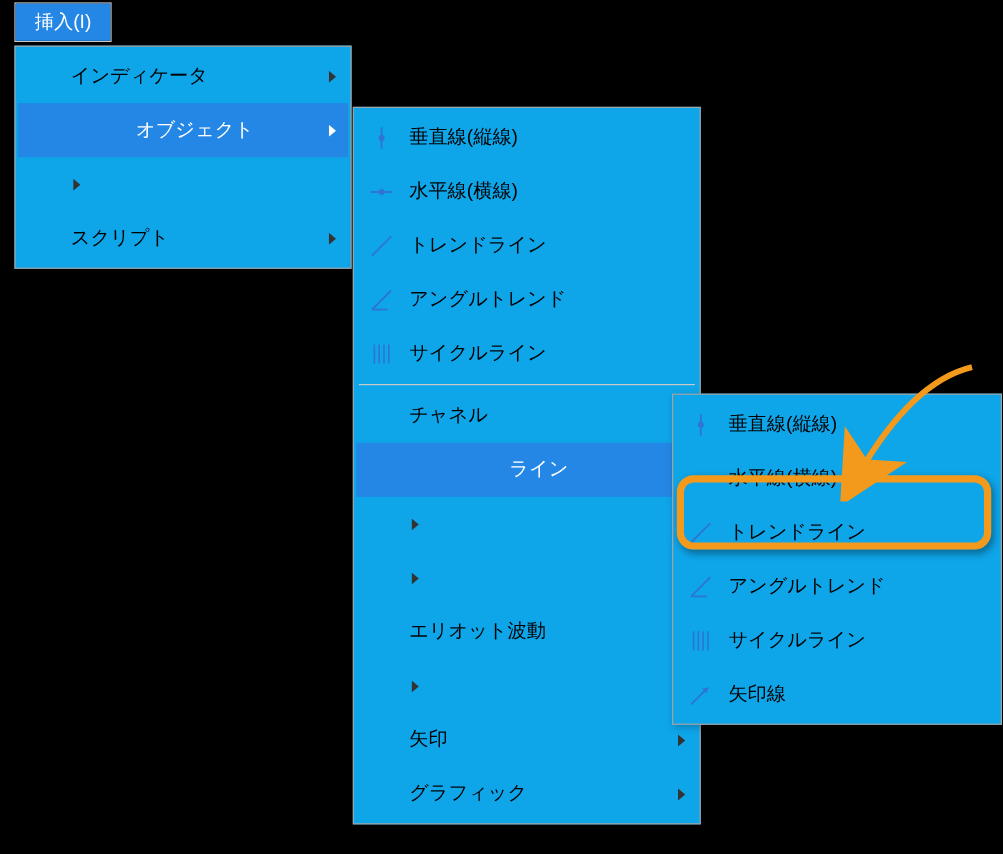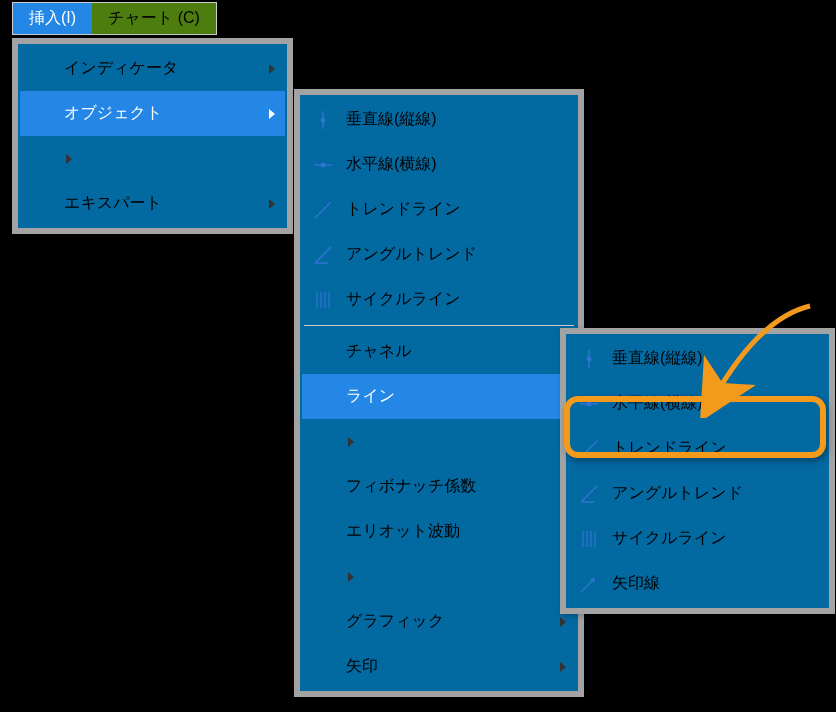--- a/index.html
+++ b/index.html
@@ -27,22 +27,22 @@
     .menubar-item {
       padding: 5px 16px;
       cursor: default;
     }
     .menubar-item.active {
       background: #2487e6;
       color: #fff;
     }
     .menu {
       position: absolute;
-      background: #0369a1;
-      border: 6px solid #a3a3a3;
+      background: #0ea5e9;
+      border: 1px solid #a3a3a3;
       box-shadow: 2px 2px 6px rgba(0,0,0,0.25);
       padding: 2px;
     }
     .menu-level1 {
       top: 38px;
       left: 12px;
       width: 281px;
     }
     .menu-level2 {
       top: 89px;
@@ -57,20 +57,21 @@
     .menu-row {
       display: flex;
       align-items: center;
       height: 45px;
       padding: 0 8px 0 4px;
       cursor: default;
     }
     .menu-row.active {
       background: #2487e6;
       color: #fff;
+      text-align: center;
     }
     .icon-slot {
       width: 34px;
       display: flex;
       align-items: center;
       justify-content: center;
       flex-shrink: 0;
     }
     .menu-label {
       flex: 1;
@@ -104,21 +105,20 @@
       top: 298px;
       left: 680px;
       pointer-events: none;
     }
   </style>
 </head>
 <body>
 
 <div class="menubar">
   <div class="menubar-item active">挿入(I)</div>
-  <div class="menubar-item">チャート (C)</div>
 </div>
 
 <div class="menu menu-level1">
   <div class="menu-row">
     <span class="icon-slot"></span>
     <span class="menu-label">インディケータ</span>
     <span class="arrow-slot">
       <svg width="8" height="10">
           <path d="M0 0 L6 5 L0 10 Z" fill="#333"></path>
         </svg>
@@ -136,21 +136,21 @@
   <div class="menu-row">
     <span class="icon-slot"></span>
     <span class="arrow-slot">
       <svg width="8" height="10">
           <path d="M0 0 L6 5 L0 10 Z" fill="#333"></path>
         </svg>
     </span>
   </div>
   <div class="menu-row">
     <span class="icon-slot"></span>
-    <span class="menu-label">エキスパート</span>
+    <span class="menu-label">スクリプト</span>
     <span class="arrow-slot">
       <svg width="8" height="10">
           <path d="M0 0 L6 5 L0 10 Z" fill="#333"></path>
         </svg>
     </span>
   </div>
 </div>
 
 <div class="menu menu-level2">
   <div class="menu-row">
@@ -228,21 +228,20 @@
   <div class="menu-row">
     <span class="icon-slot"></span>
     <span class="arrow-slot">
       <svg width="8" height="10">
           <path d="M0 0 L6 5 L0 10 Z" fill="#333"></path>
         </svg>
     </span>
   </div>
   <div class="menu-row">
     <span class="icon-slot"></span>
-    <span class="menu-label">フィボナッチ係数</span>
     <span class="arrow-slot">
       <svg width="8" height="10">
           <path d="M0 0 L6 5 L0 10 Z" fill="#333"></path>
         </svg>
     </span>
   </div>
   <div class="menu-row">
     <span class="icon-slot"></span>
     <span class="menu-label">エリオット波動</span>
     <span class="arrow-slot">
@@ -254,30 +253,30 @@
   <div class="menu-row">
     <span class="icon-slot"></span>
     <span class="arrow-slot">
       <svg width="8" height="10">
           <path d="M0 0 L6 5 L0 10 Z" fill="#333"></path>
         </svg>
     </span>
   </div>
   <div class="menu-row">
     <span class="icon-slot"></span>
+    <span class="menu-label">矢印</span>
+    <span class="arrow-slot">
+      <svg width="8" height="10">
+          <path d="M0 0 L6 5 L0 10 Z" fill="#333"></path>
+        </svg>
+    </span>
+  </div>
+  <div class="menu-row">
+    <span class="icon-slot"></span>
     <span class="menu-label">グラフィック</span>
-    <span class="arrow-slot">
-      <svg width="8" height="10">
-          <path d="M0 0 L6 5 L0 10 Z" fill="#333"></path>
-        </svg>
-    </span>
-  </div>
-  <div class="menu-row">
-    <span class="icon-slot"></span>
-    <span class="menu-label">矢印</span>
     <span class="arrow-slot">
       <svg width="8" height="10">
           <path d="M0 0 L6 5 L0 10 Z" fill="#333"></path>
         </svg>
     </span>
   </div>
 </div>
 
 <div class="menu menu-level3">
   <div class="menu-row">

